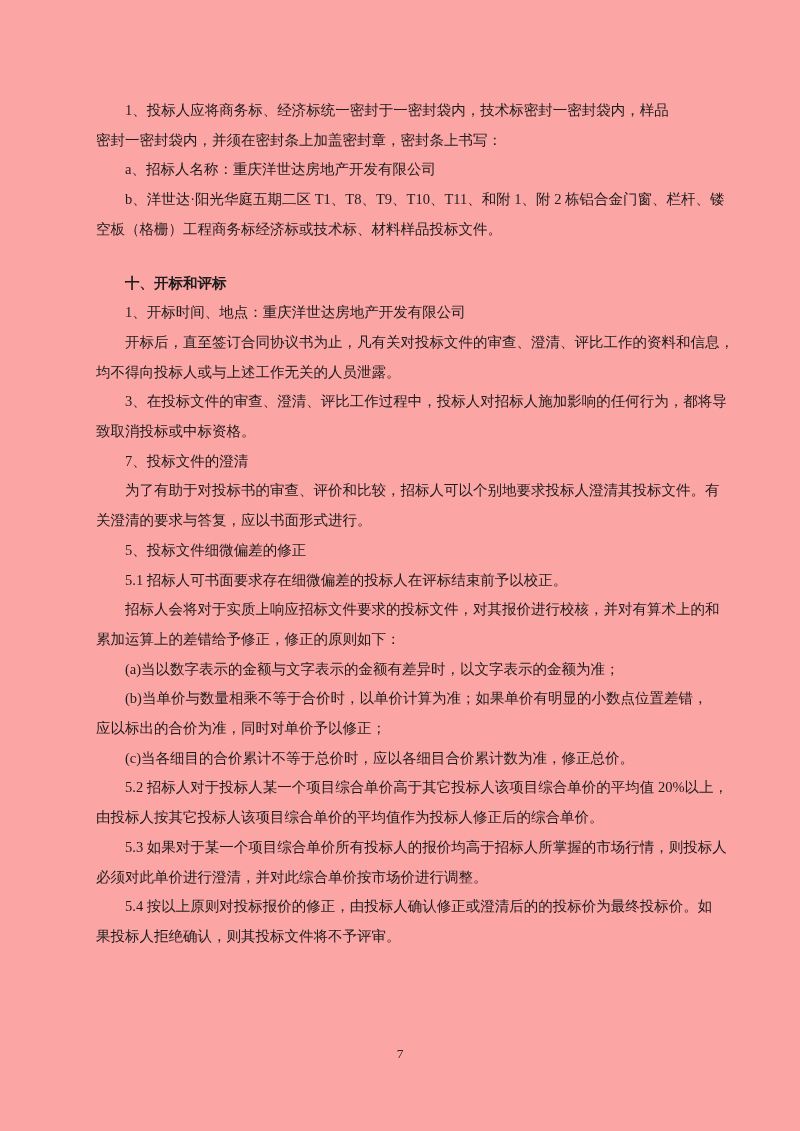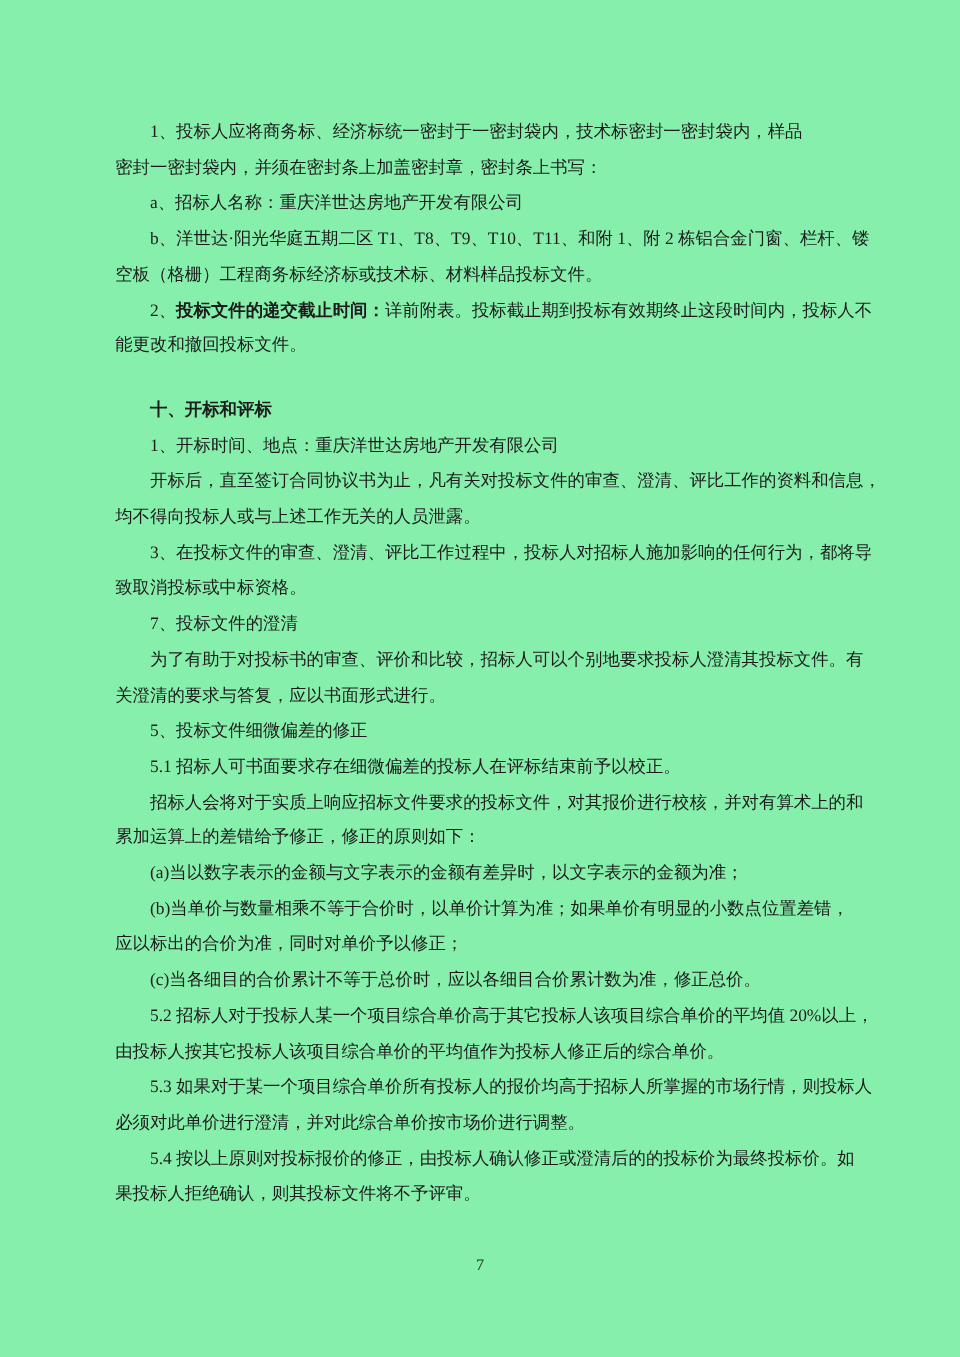--- a/index.html
+++ b/index.html
@@ -4,21 +4,21 @@
 <style>
   html, body {
     margin: 0;
     padding: 0;
     background: #ffffff;
   }
   .page {
     position: relative;
     width: 800px;
     height: 1131px;
-    background: #86efac;
+    background: #fca5a5;
     overflow: hidden;
     font-family: "Liberation Serif", "DejaVu Serif", serif;
     color: #1c1c1c;
   }
   .content {
     position: absolute;
     top: 96px;
     left: 96px;
     width: 648px;
   }
@@ -50,22 +50,20 @@
 </head>
 <body>
 
 <div class="page">
   <div class="content">
       <p class="para"><span>1、投标人应将商务标、经济标统一密封于一密封袋内，技术标密封一密封袋内，样品
 密封一密封袋内，并须在密封条上加盖密封章，密封条上书写：</span></p>
       <p class="para"><span>a、招标人名称：重庆洋世达房地产开发有限公司</span></p>
       <p class="para"><span>b、洋世达·阳光华庭五期二区 T1、T8、T9、T10、T11、和附 1、附 2 栋铝合金门窗、栏杆、镂
 空板（格栅）工程商务标经济标或技术标、材料样品投标文件。</span></p>
-      <p class="para"><span>2、</span><span class="bold">投标文件的递交截止时间：</span><span>详前附表。投标截止期到投标有效期终止这段时间内，投标人不
-能更改和撤回投标文件。</span></p>
       <p class="para heading"><span class="bold">十、开标和评标</span></p>
       <p class="para"><span>1、开标时间、地点：重庆洋世达房地产开发有限公司</span></p>
       <p class="para"><span>开标后，直至签订合同协议书为止，凡有关对投标文件的审查、澄清、评比工作的资料和信息，
 均不得向投标人或与上述工作无关的人员泄露。</span></p>
       <p class="para"><span>3、在投标文件的审查、澄清、评比工作过程中，投标人对招标人施加影响的任何行为，都将导
 致取消投标或中标资格。</span></p>
       <p class="para"><span>7、投标文件的澄清</span></p>
       <p class="para"><span>为了有助于对投标书的审查、评价和比较，招标人可以个别地要求投标人澄清其投标文件。有
 关澄清的要求与答复，应以书面形式进行。</span></p>
       <p class="para"><span>5、投标文件细微偏差的修正</span></p>

